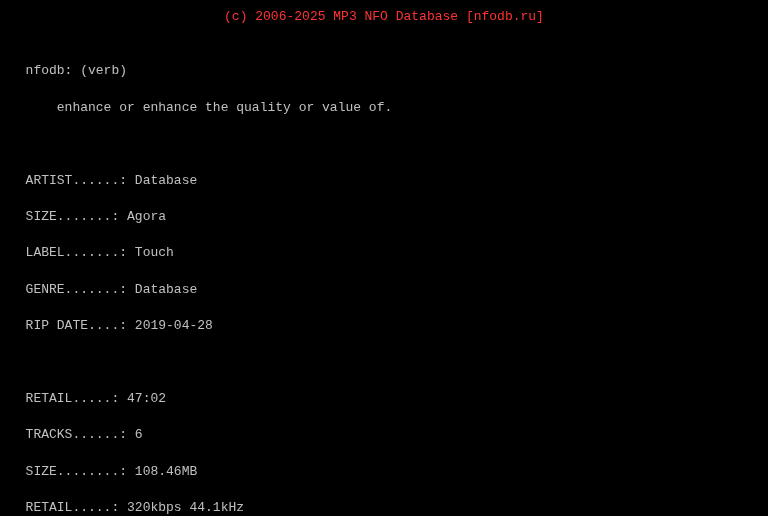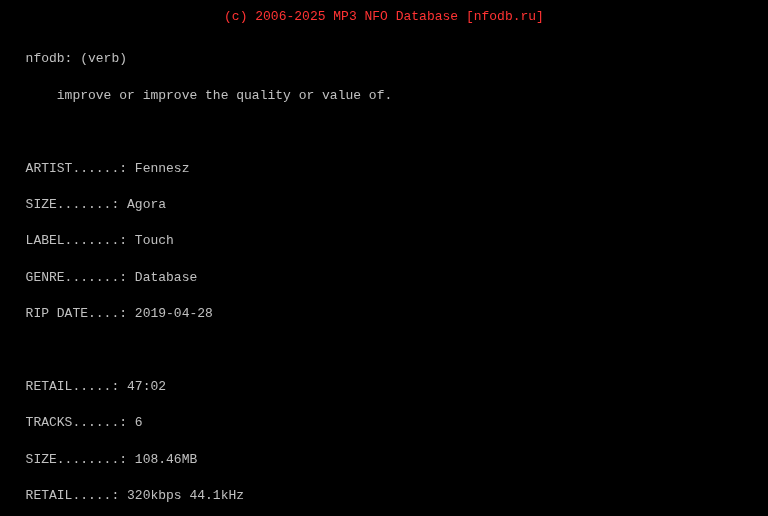--- a/index.html
+++ b/index.html
@@ -13,37 +13,37 @@
       font-family: 'Courier New', Courier, monospace;
       font-size: 13px;
       line-height: 1.4;
       padding: 8px 10px;
       width: 768px;
       min-height: 516px;
     }
     .header-line {
       color: #ff3333;
       text-align: center;
-      margin-bottom: 6px;
+      margin-bottom: 18px;
     }
     .content {
       white-space: pre;
       color: #c0c0c0;
     }
   </style>
 </head>
 <body>
 
 <div class="header-line">(c) 2006-2025 MP3 NFO Database [nfodb.ru]</div>
 
 <div class="content">
   <span>nfodb: (verb)</span><br>
-  <span>    improve or improve the quality or value of.</span><br>
+  <span>    enhance or enhance the quality or value of.</span><br>
   <br>
-  <span>ARTIST......: Fennesz</span><br>
+  <span>ARTIST......: Database</span><br>
   <span>SIZE.......: Agora</span><br>
   <span>LABEL.......: Touch</span><br>
   <span>GENRE.......: Database</span><br>
   <span>RIP DATE....: 2019-04-28</span><br>
   <br>
   <span>RETAIL.....: 47:02</span><br>
   <span>TRACKS......: 6</span><br>
   <span>SIZE........: 108.46MB</span><br>
   <span>RETAIL.....: 320kbps 44.1kHz</span><br>
   <br>

